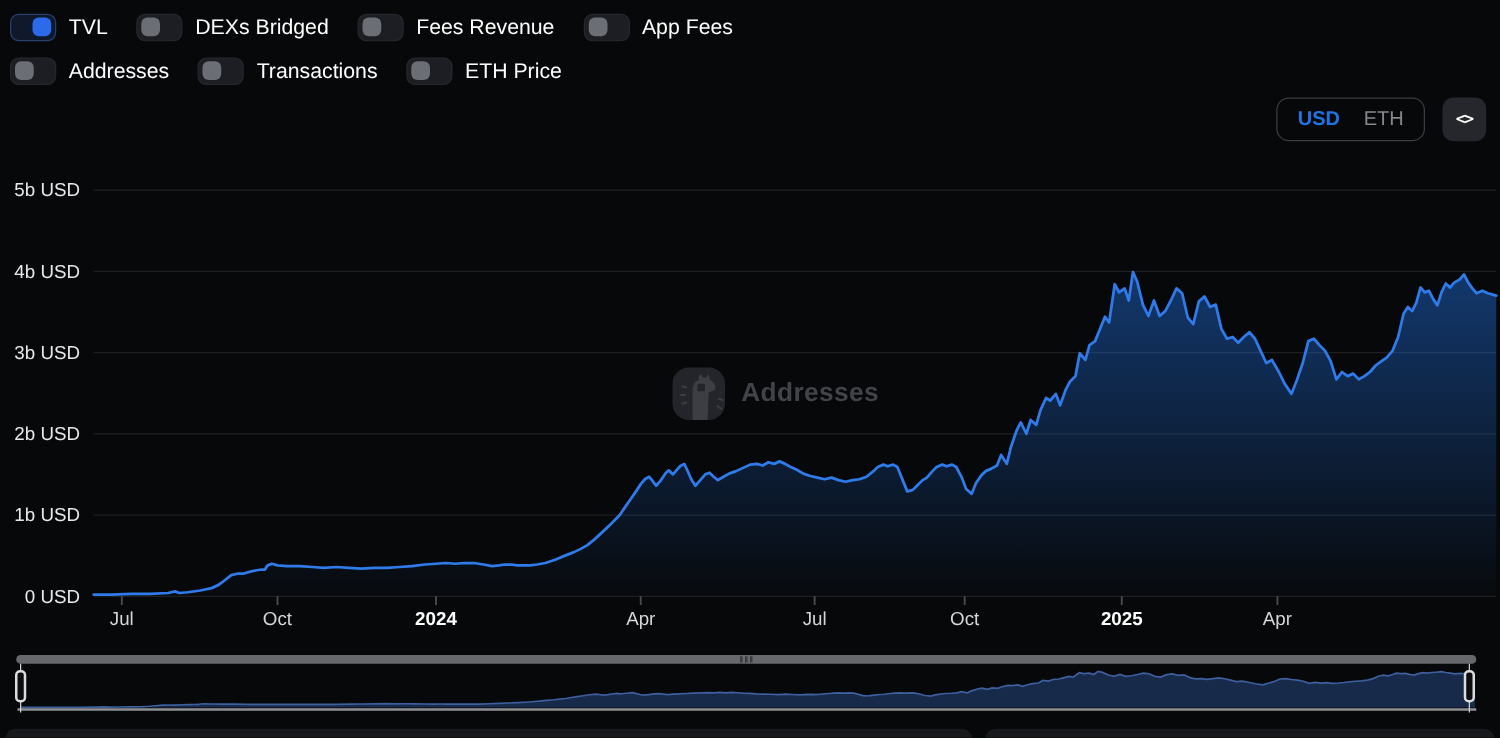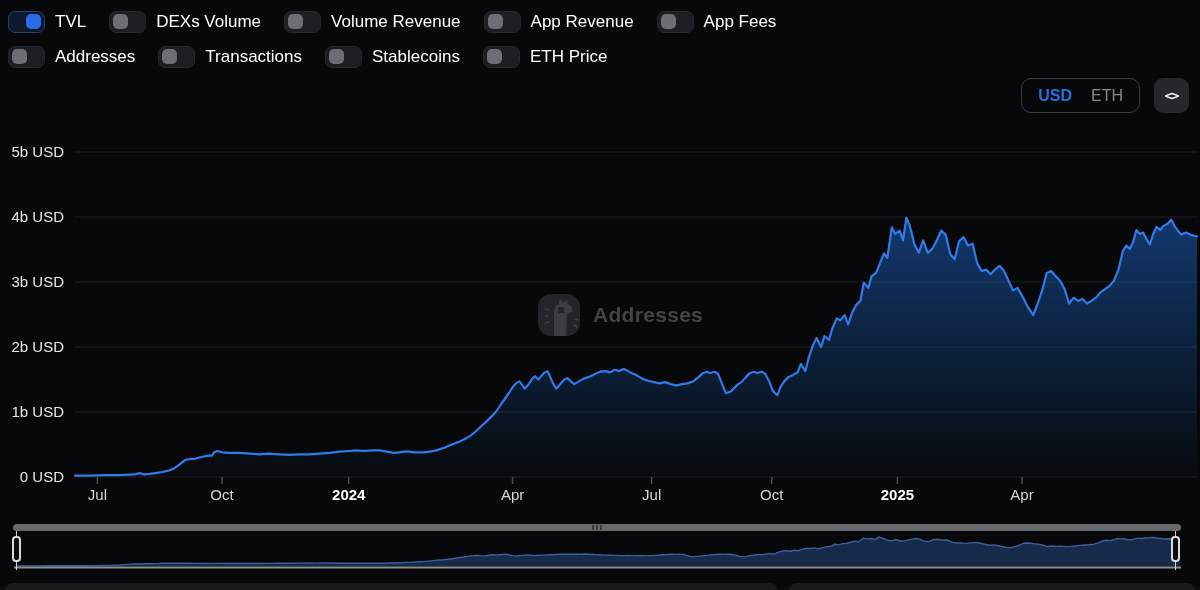--- a/index.html
+++ b/index.html
@@ -108,59 +108,47 @@
         <label class="toggle-item">
           <span class="switch on">
             <span class="knob"></span>
           </span>
           <span class="toggle-label">TVL</span>
         </label>
         <label class="toggle-item">
           <span class="switch">
             <span class="knob"></span>
           </span>
-          <span class="toggle-label">DEXs Volume</span>
+          <span class="toggle-label">DEXs Bridged</span>
         </label>
         <label class="toggle-item">
           <span class="switch">
             <span class="knob"></span>
           </span>
-          <span class="toggle-label">Volume Revenue</span>
-        </label>
-        <label class="toggle-item">
-          <span class="switch">
-            <span class="knob"></span>
-          </span>
-          <span class="toggle-label">App Revenue</span>
+          <span class="toggle-label">Fees Revenue</span>
         </label>
         <label class="toggle-item">
           <span class="switch">
             <span class="knob"></span>
           </span>
           <span class="toggle-label">App Fees</span>
         </label>
       </div>
     <div class="filter-row" id="filter-row-1">
         <label class="toggle-item">
           <span class="switch">
             <span class="knob"></span>
           </span>
           <span class="toggle-label">Addresses</span>
         </label>
         <label class="toggle-item">
           <span class="switch">
             <span class="knob"></span>
           </span>
           <span class="toggle-label">Transactions</span>
-        </label>
-        <label class="toggle-item">
-          <span class="switch">
-            <span class="knob"></span>
-          </span>
-          <span class="toggle-label">Stablecoins</span>
         </label>
         <label class="toggle-item">
           <span class="switch">
             <span class="knob"></span>
           </span>
           <span class="toggle-label">ETH Price</span>
         </label>
       </div>
   </div>
 

